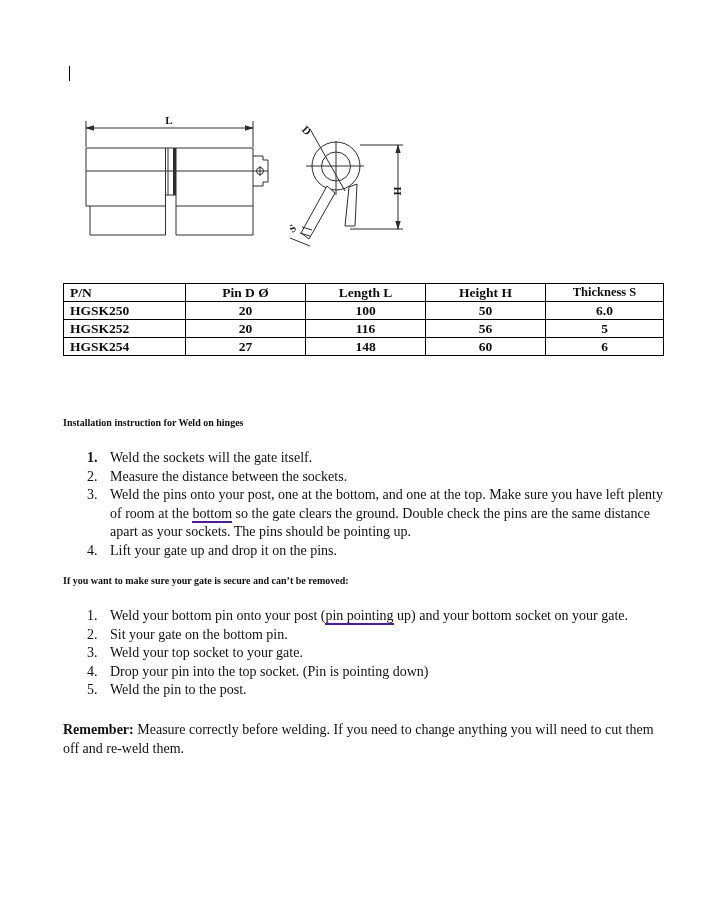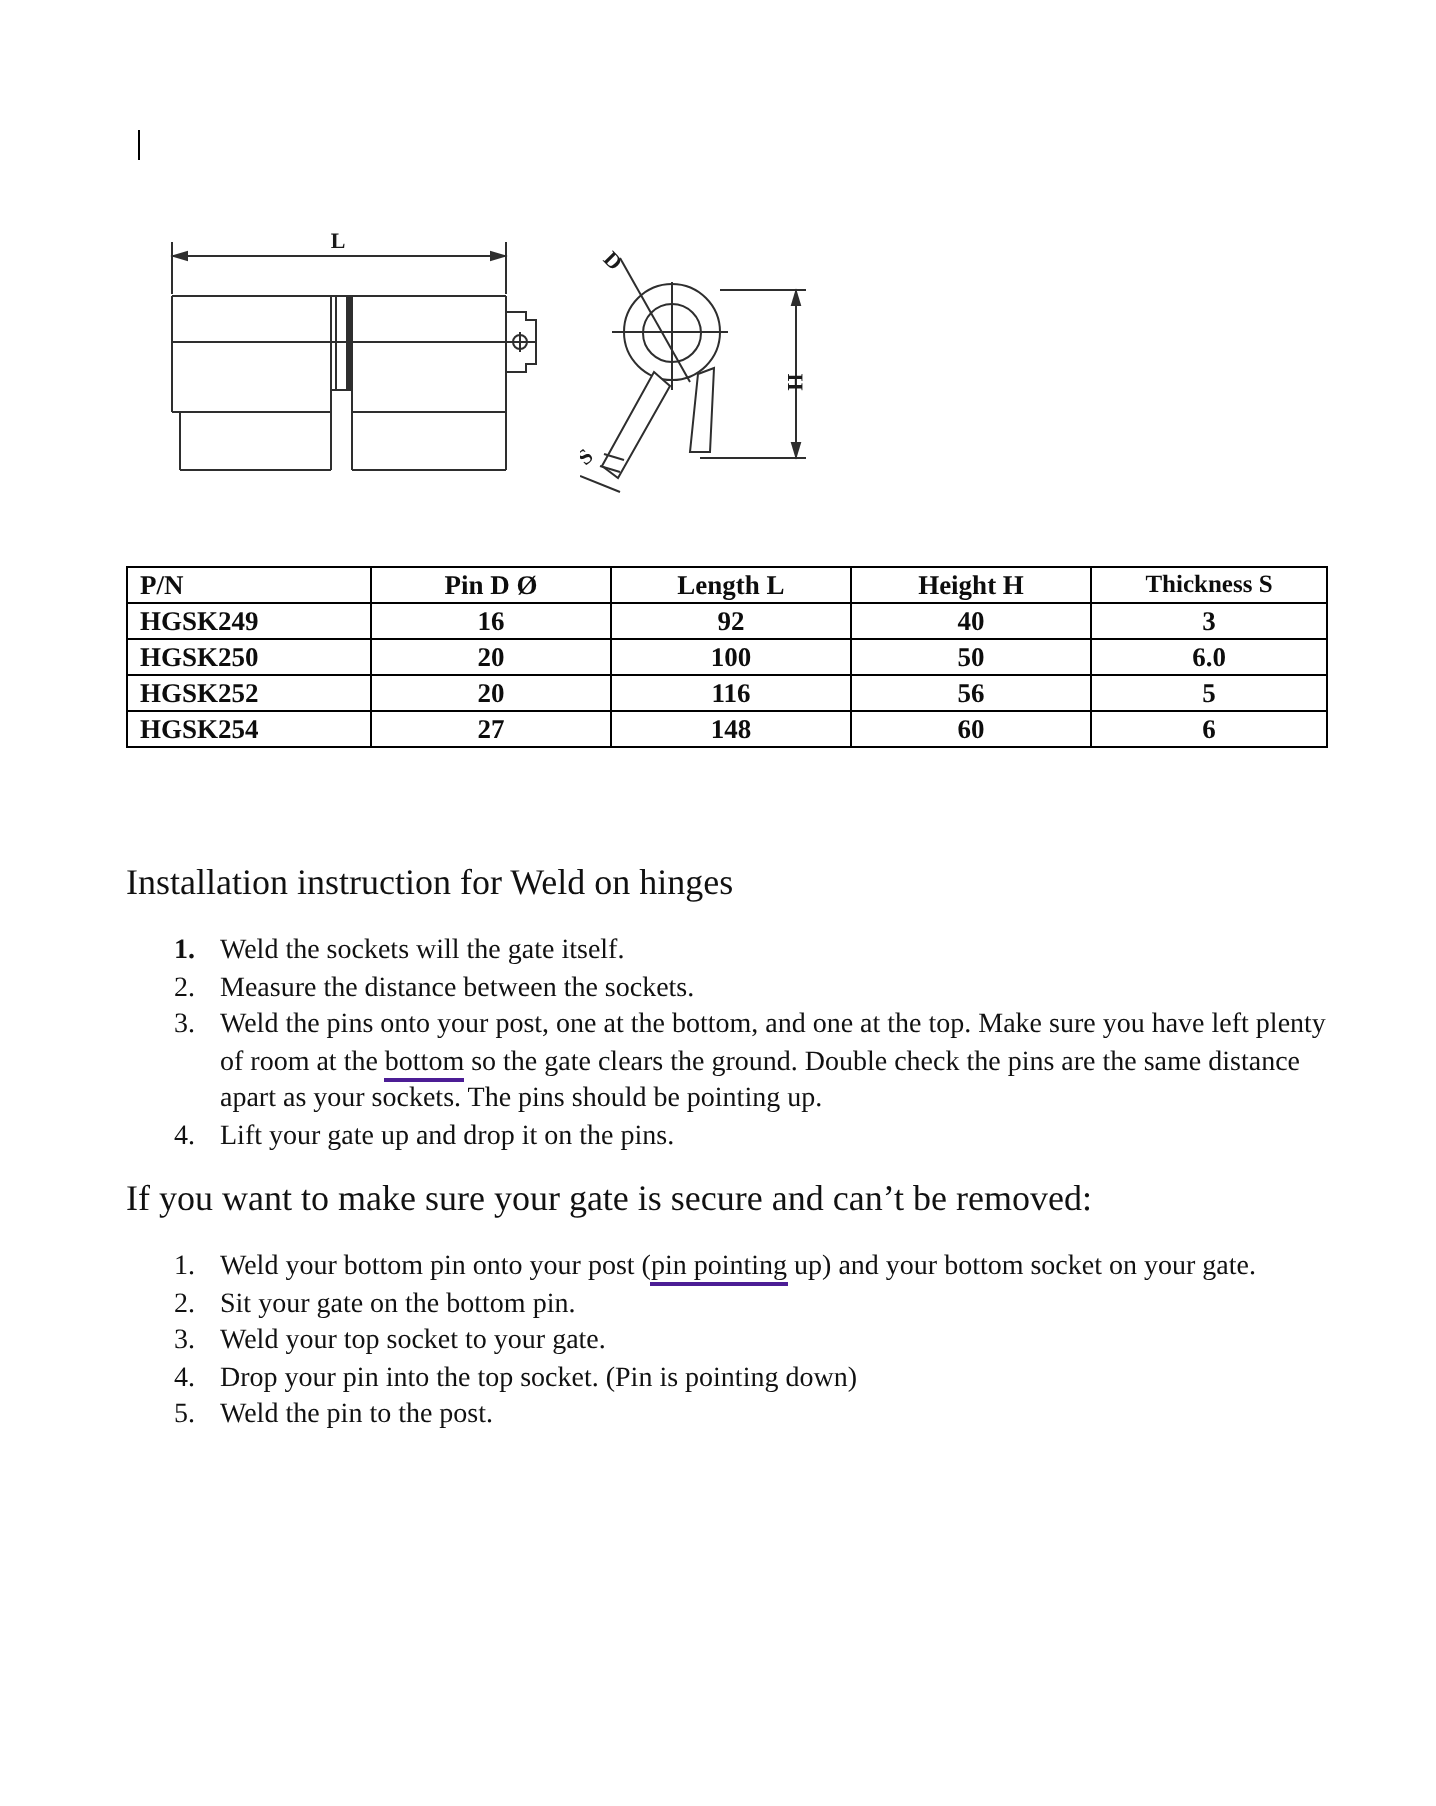--- a/index.html
+++ b/index.html
@@ -14,21 +14,21 @@
   .svg-socket{position:absolute;left:13px;top:0;}
   .svg-pin{position:absolute;left:227px;top:14px;}
   .tech{stroke:#2e2e2e;stroke-width:1;fill:none;}
   .tech-fill{stroke:#2e2e2e;stroke-width:1;fill:#ffffff;}
   .dim-label{font-family:"Liberation Serif",serif;font-weight:bold;font-size:11px;fill:#1a1a1a;stroke:none;}
   .spec-table{border-collapse:collapse;margin-top:37px;table-layout:fixed;width:476px;
     font-weight:bold;font-size:13.5px;color:#0d0d0d;}
   .spec-table td{border:1px solid #000;height:17px;padding:0 3px;text-align:center;overflow:hidden;}
   .spec-table td.pn{text-align:left;padding-left:6px;}
   .spec-table td.small-head{font-size:12.5px;}
-  .h2{font-weight:normal;font-size:18px;line-height:18px;margin-top:58px;}
+  .h2{font-weight:bold;font-size:10px;line-height:18px;margin-top:58px;}
   .h2b{margin-top:12px;}
   .list{margin-top:17px;font-size:14px;line-height:18.5px;}
   .li{display:flex;}
   .num{flex:none;margin-left:24px;width:14px;}
   .num.bold{font-weight:bold;}
   .litext{margin-left:9px;width:554px;}
   .gram{border-bottom:2px solid #4c1d95;}
   .remember{margin-top:20px;font-size:14px;line-height:19px;width:598px;}
   .bold{font-weight:bold;}
 </style>
@@ -122,27 +122,20 @@
       </colgroup>
     <tbody>
       <tr>
         <td class="pn">P/N</td>
         <td>Pin D Ø</td>
         <td>Length L</td>
         <td>Height H</td>
         <td class="small-head">Thickness S</td>
       </tr>
       <tr>
-        <td class="pn">HGSK249</td>
-        <td>16</td>
-        <td>92</td>
-        <td>40</td>
-        <td>3</td>
-      </tr>
-      <tr>
         <td class="pn">HGSK250</td>
         <td>20</td>
         <td>100</td>
         <td>50</td>
         <td>6.0</td>
       </tr>
       <tr>
         <td class="pn">HGSK252</td>
         <td>20</td>
         <td>116</td>
@@ -198,14 +191,15 @@
     <div class="li">
       <span class="num">4.</span>
       <div class="litext">Drop your pin into the top socket. (Pin is pointing down)</div>
     </div>
     <div class="li">
       <span class="num">5.</span>
       <div class="litext">Weld the pin to the post.</div>
     </div>
   </div>
 
+  <div class="remember"><span class="bold">Remember:</span><span> Measure correctly before welding. If you need to change anything you will need to cut them off and re-weld them.</span></div>
 
 </div>
 
 </body></html>

